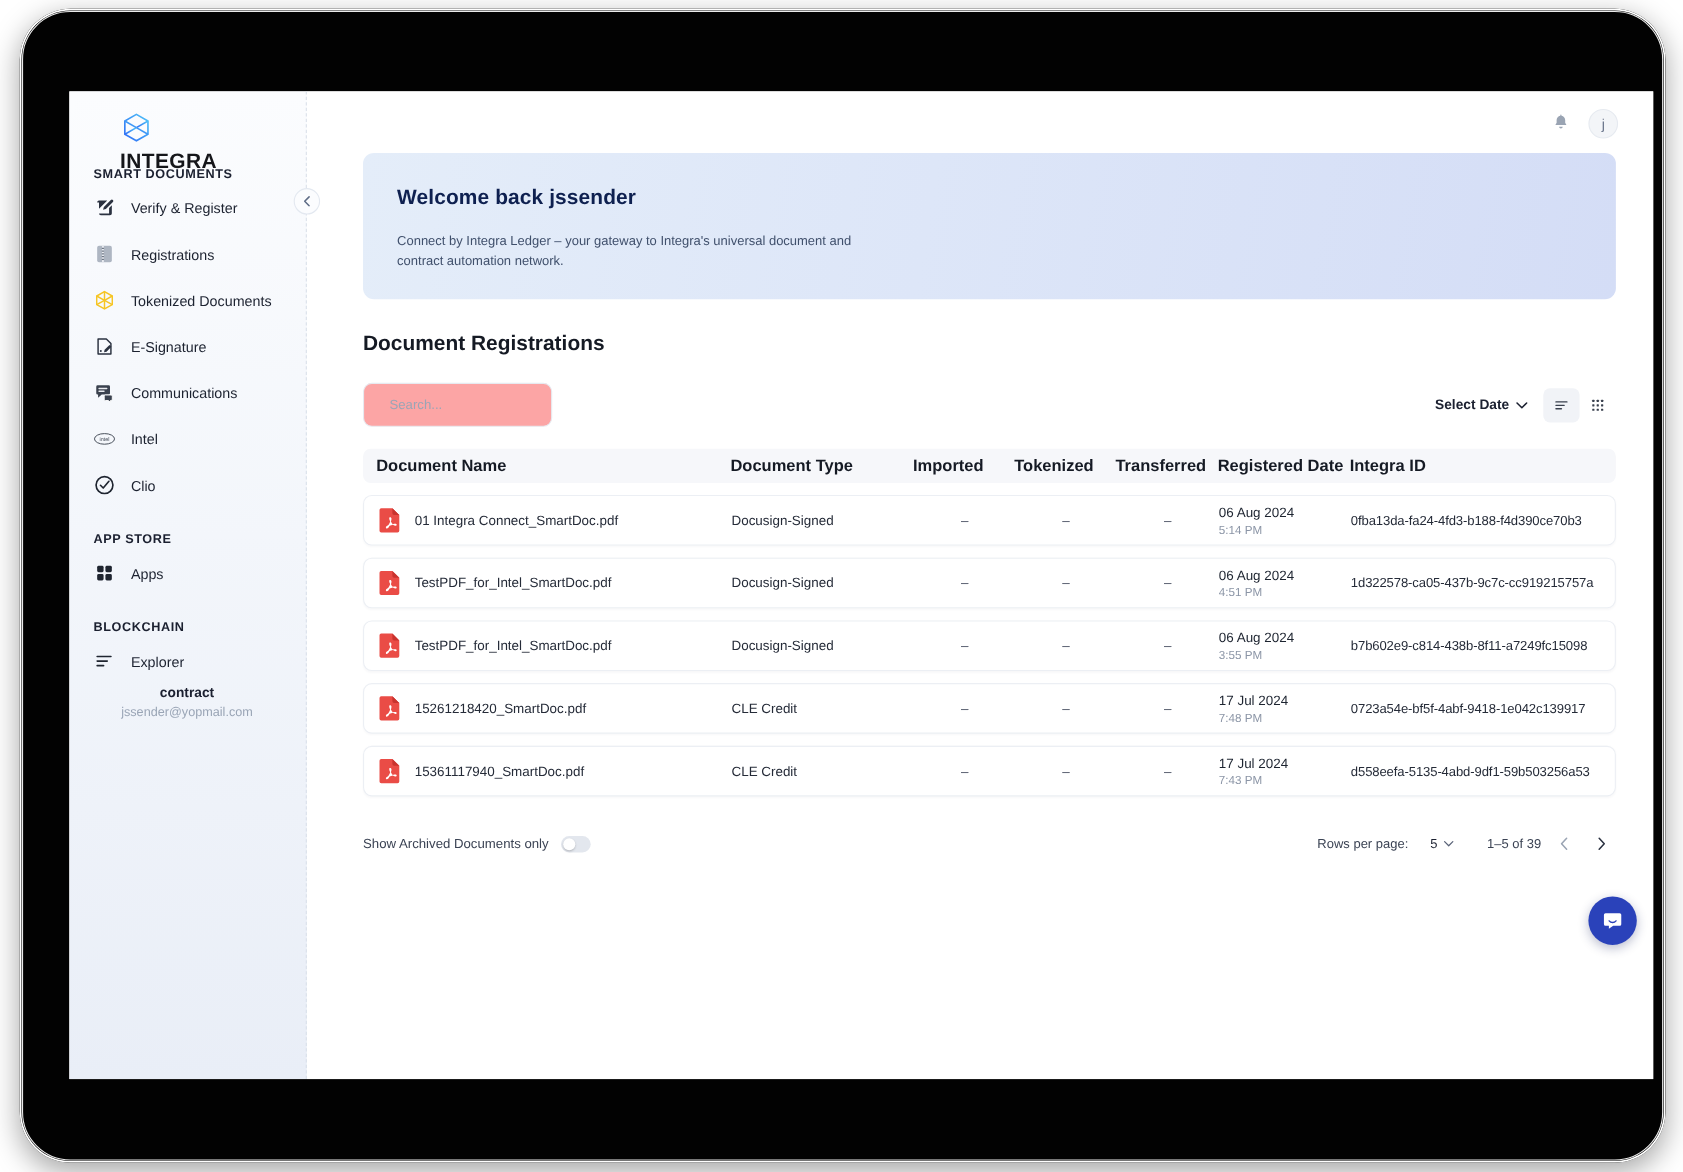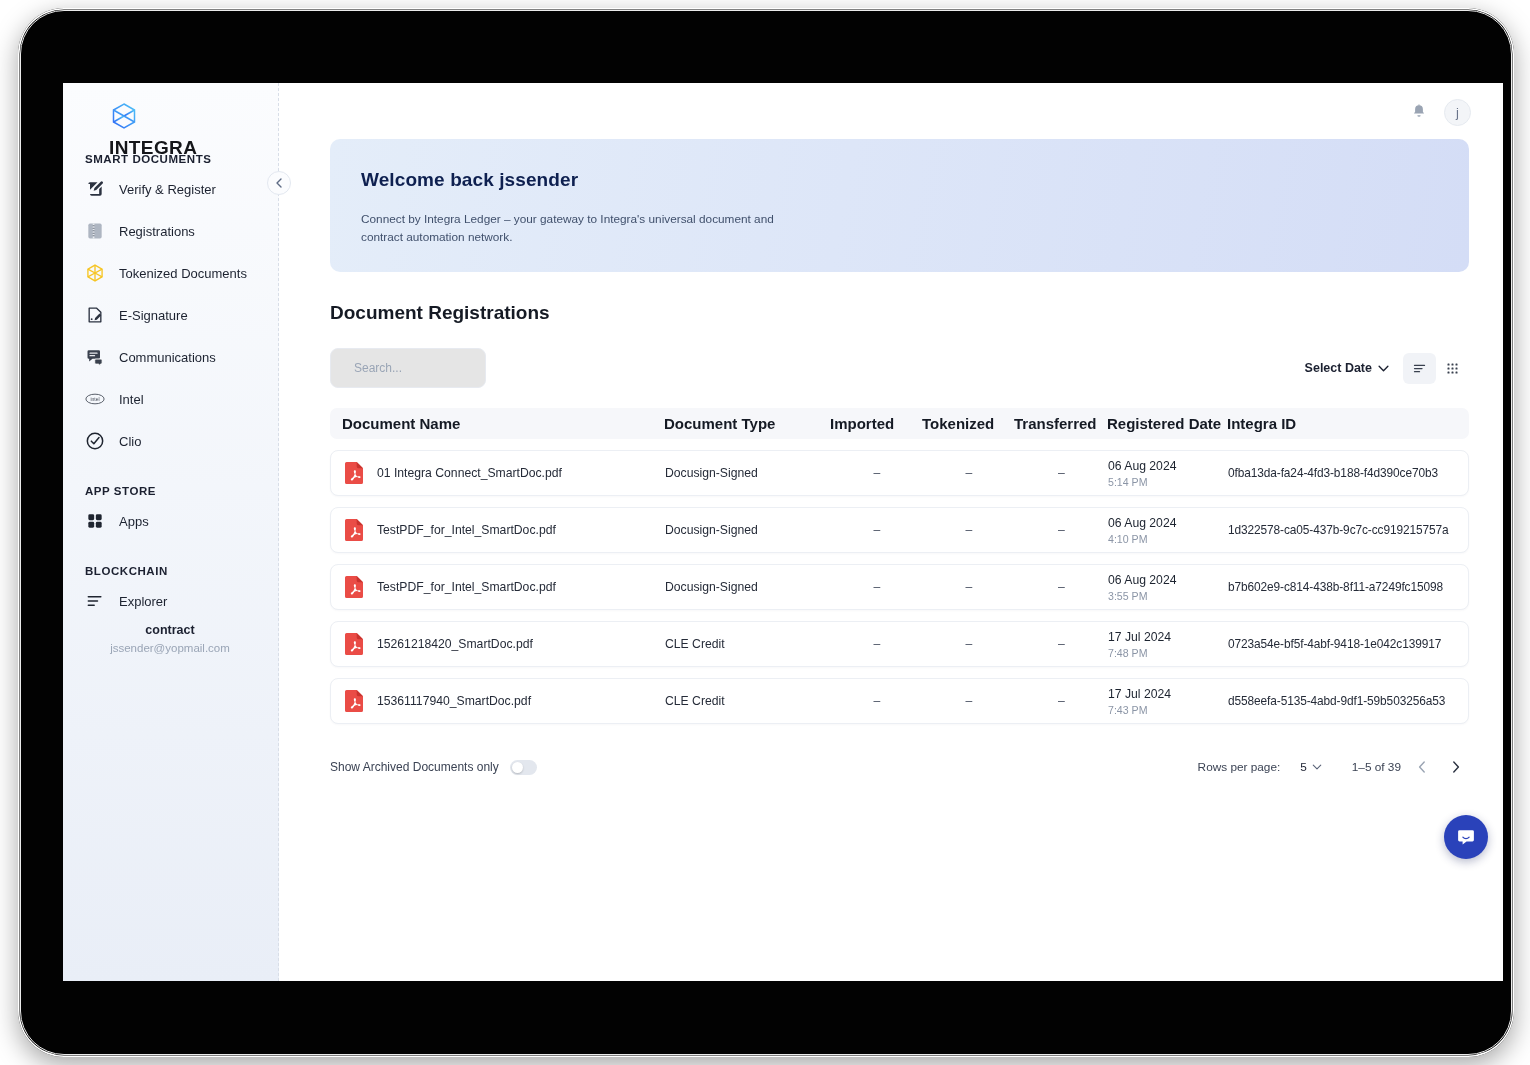--- a/index.html
+++ b/index.html
@@ -122,23 +122,23 @@
     margin: 30px 0 0 51px;
     font-size: 19px; font-weight: 700; color: #151a24;
   }
 
   
   .toolbar {
     margin: 24px 34px 0 51px;
     height: 40px; display: flex; align-items: center;
   }
   .search-box {
-    width: 156px; height: 40px; border: 1px solid #e7eaf0;
+    width: 172px; height: 40px; border: 1px solid #e7eaf0;
     border-radius: 8px; display: flex; align-items: center;
-    gap: 9px; padding: 12px 12px; background: #e5e5e5;
+    gap: 9px; padding: 12px 12px; background: #fca5a5;
   }
   .search-box input {
     border: 0; outline: 0; font-size: 12px; color: #333;
     font-family: "Liberation Sans", sans-serif; width: 140px;
     background: transparent;
   }
   .search-box input::placeholder { color: #9aa5b6; }
   .tb-right { margin-left: auto; display: flex; align-items: center; gap: 14px; }
   .select-date {
     font-size: 12.5px; font-weight: 700; color: #1b2030;
@@ -471,21 +471,21 @@
       <path d="M11.6 9.2c-.5 0-.8.4-.8 1 0 .9.4 1.9.9 2.8-.5 1.4-1.2 2.8-1.9 3.6-1.1.5-2 1.2-2 2 0 .5.4.9.9.9 1 0 1.8-1.3 2.5-2.6.9-.4 2-.7 3-.9.8.6 1.7 1 2.4 1 .6 0 1-.3 1-.9s-.5-.9-1.3-.9c-.6 0-1.4.1-2.2.3-.7-.6-1.3-1.5-1.7-2.4.3-.9.5-1.8.5-2.5 0-.9-.4-1.4-1.3-1.4z" fill="#fff"></path>
     </svg>
                 <span>TestPDF_for_Intel_SmartDoc.pdf</span>
               </div>
               <div class="c-type">Docusign-Signed</div>
               <div class="c-imp dash">–</div>
               <div class="c-tok dash">–</div>
               <div class="c-tra dash">–</div>
               <div class="c-date">
                 <div class="date-main">06 Aug 2024</div>
-                <div class="date-sub">4:10 PM</div>
+                <div class="date-sub">4:51 PM</div>
               </div>
               <div class="c-id idtxt">1d322578-ca05-437b-9c7c-cc919215757a</div>
             </div>
             <div class="row">
               <div class="c-name">
                 <svg class="pdf-ico" viewBox="0 0 22 24">
       <path d="M2 2.6A1.6 1.6 0 013.6 1h10.1L20 7.2v14.2A1.6 1.6 0 0118.4 23H3.6A1.6 1.6 0 012 21.4V2.6z" fill="#ea4c46"></path>
       <path d="M13.7 1L20 7.2h-4.7a1.6 1.6 0 01-1.6-1.6V1z" fill="#c9332e"></path>
       <path d="M11.6 9.2c-.5 0-.8.4-.8 1 0 .9.4 1.9.9 2.8-.5 1.4-1.2 2.8-1.9 3.6-1.1.5-2 1.2-2 2 0 .5.4.9.9.9 1 0 1.8-1.3 2.5-2.6.9-.4 2-.7 3-.9.8.6 1.7 1 2.4 1 .6 0 1-.3 1-.9s-.5-.9-1.3-.9c-.6 0-1.4.1-2.2.3-.7-.6-1.3-1.5-1.7-2.4.3-.9.5-1.8.5-2.5 0-.9-.4-1.4-1.3-1.4z" fill="#fff"></path>
     </svg>

